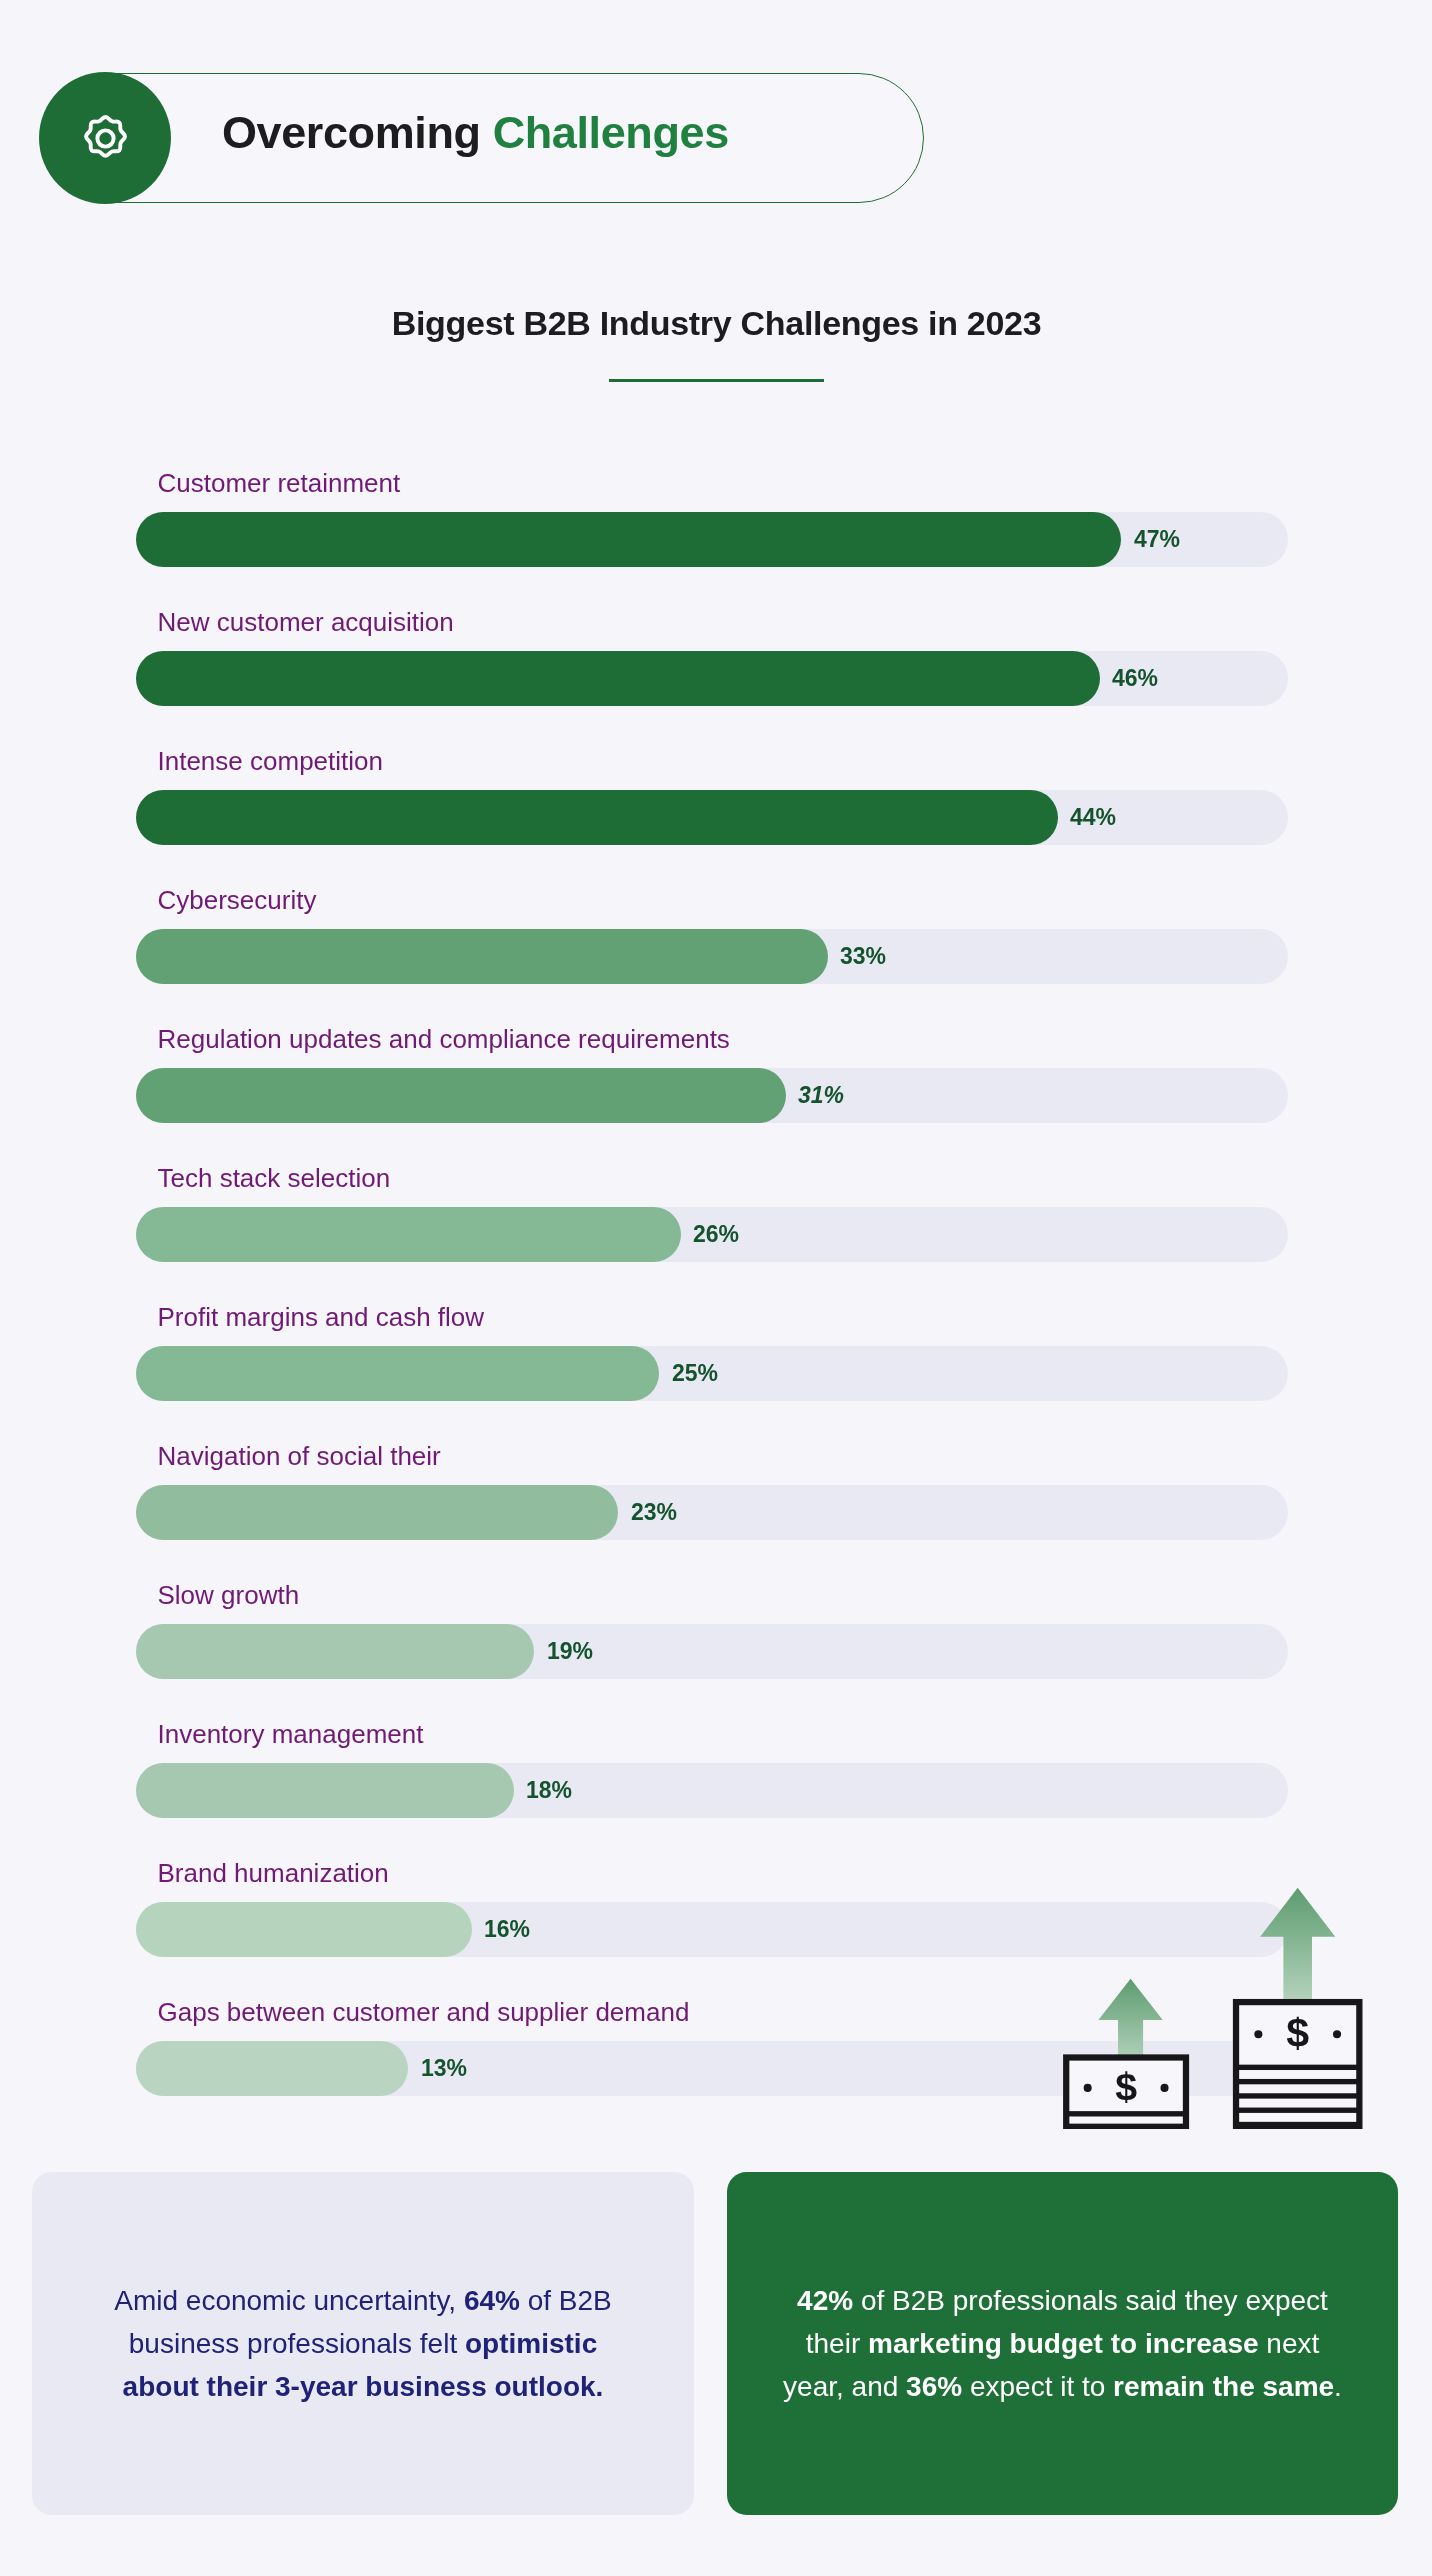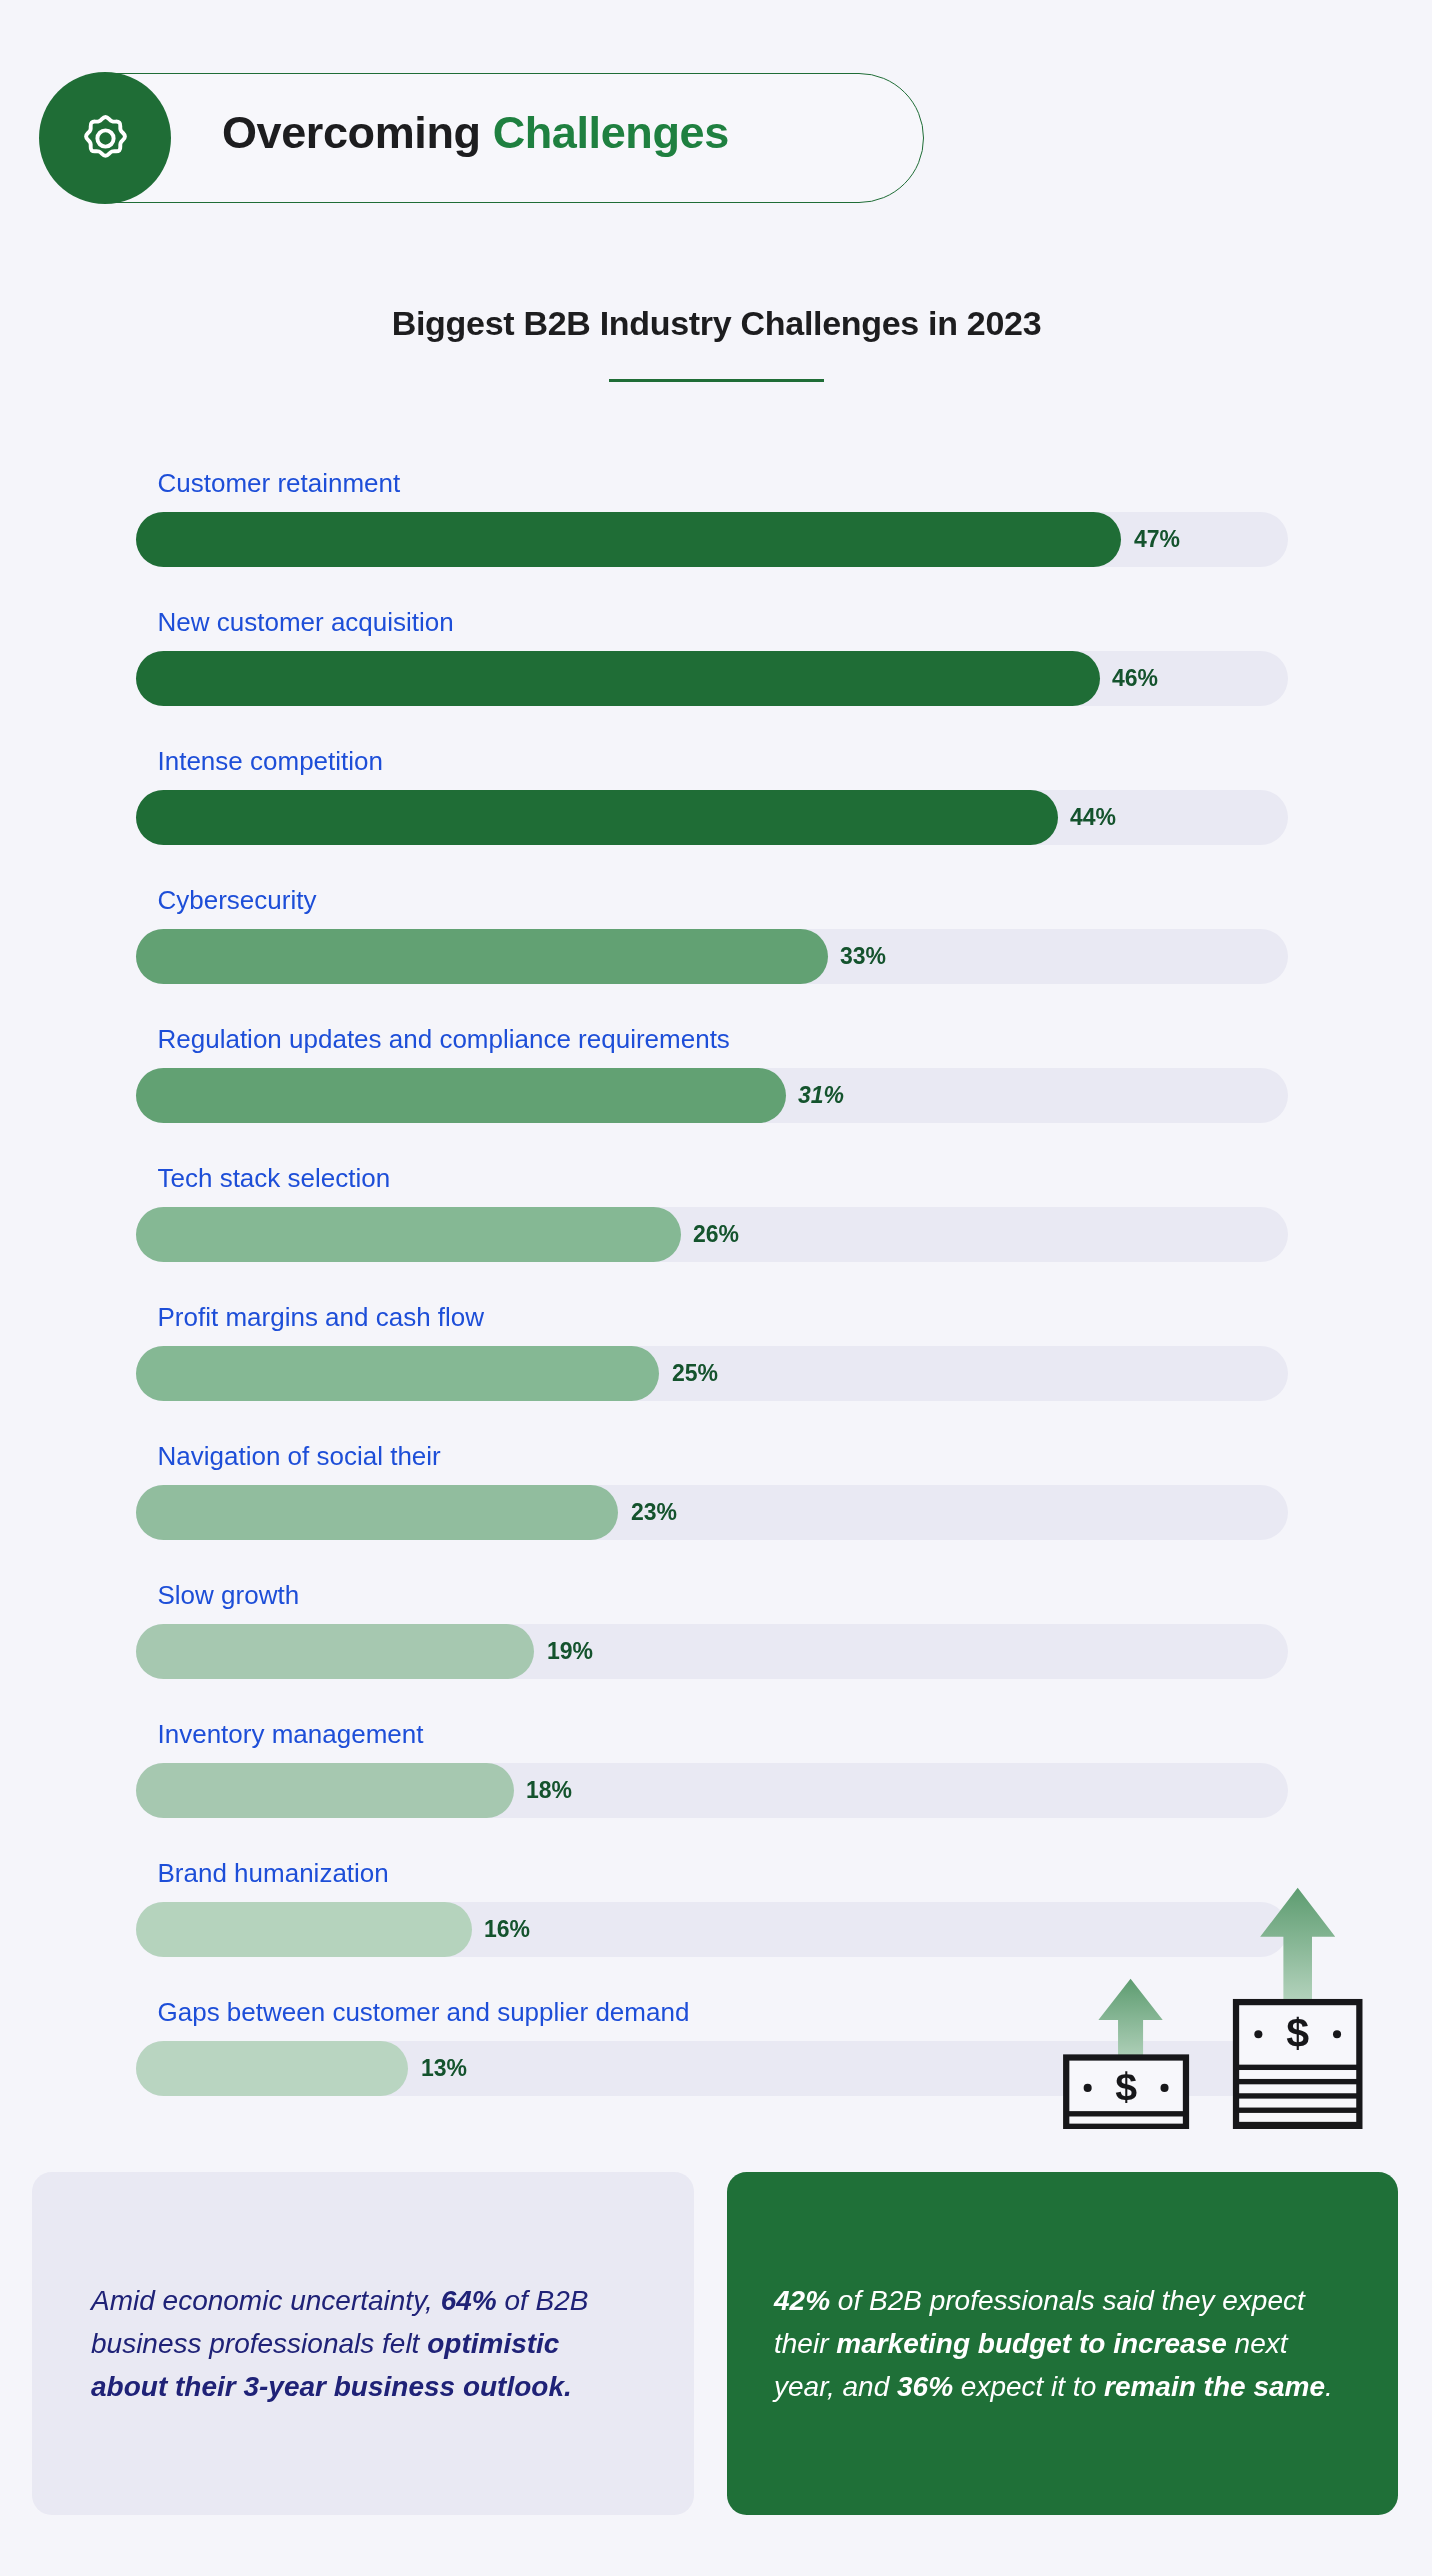--- a/index.html
+++ b/index.html
@@ -82,21 +82,21 @@
     left: 136px;
     top: 465px;
     width: 1152px;
   }
   .bar-row { position: relative; height: 139px; }
   .bar-label {
     position: absolute;
     left: 21.5px;
     top: 0;
     font-size: 26px;
-    color: #1d4ed8;
+    color: #701a75;
     white-space: nowrap;
     line-height: 36px;
   }
   .bar-track {
     position: absolute;
     left: 0;
     top: 47px;
     width: 1152px;
     height: 55px;
     background: #e9e9f3;
@@ -131,22 +131,21 @@
   }
   .money-art svg { display: block; }
 
   
   .card {
     position: absolute;
     border-radius: 19.7px;
     display: flex;
     align-items: center;
     justify-content: center;
-    text-align: left;
-    font-style: italic;
+    text-align: center;
   }
   .card-left {
     left: 32px;
     top: 2172px;
     width: 662px;
     height: 343px;
     background: #e9e9f3;
   }
   .card-left p {
     font-size: 28px;

